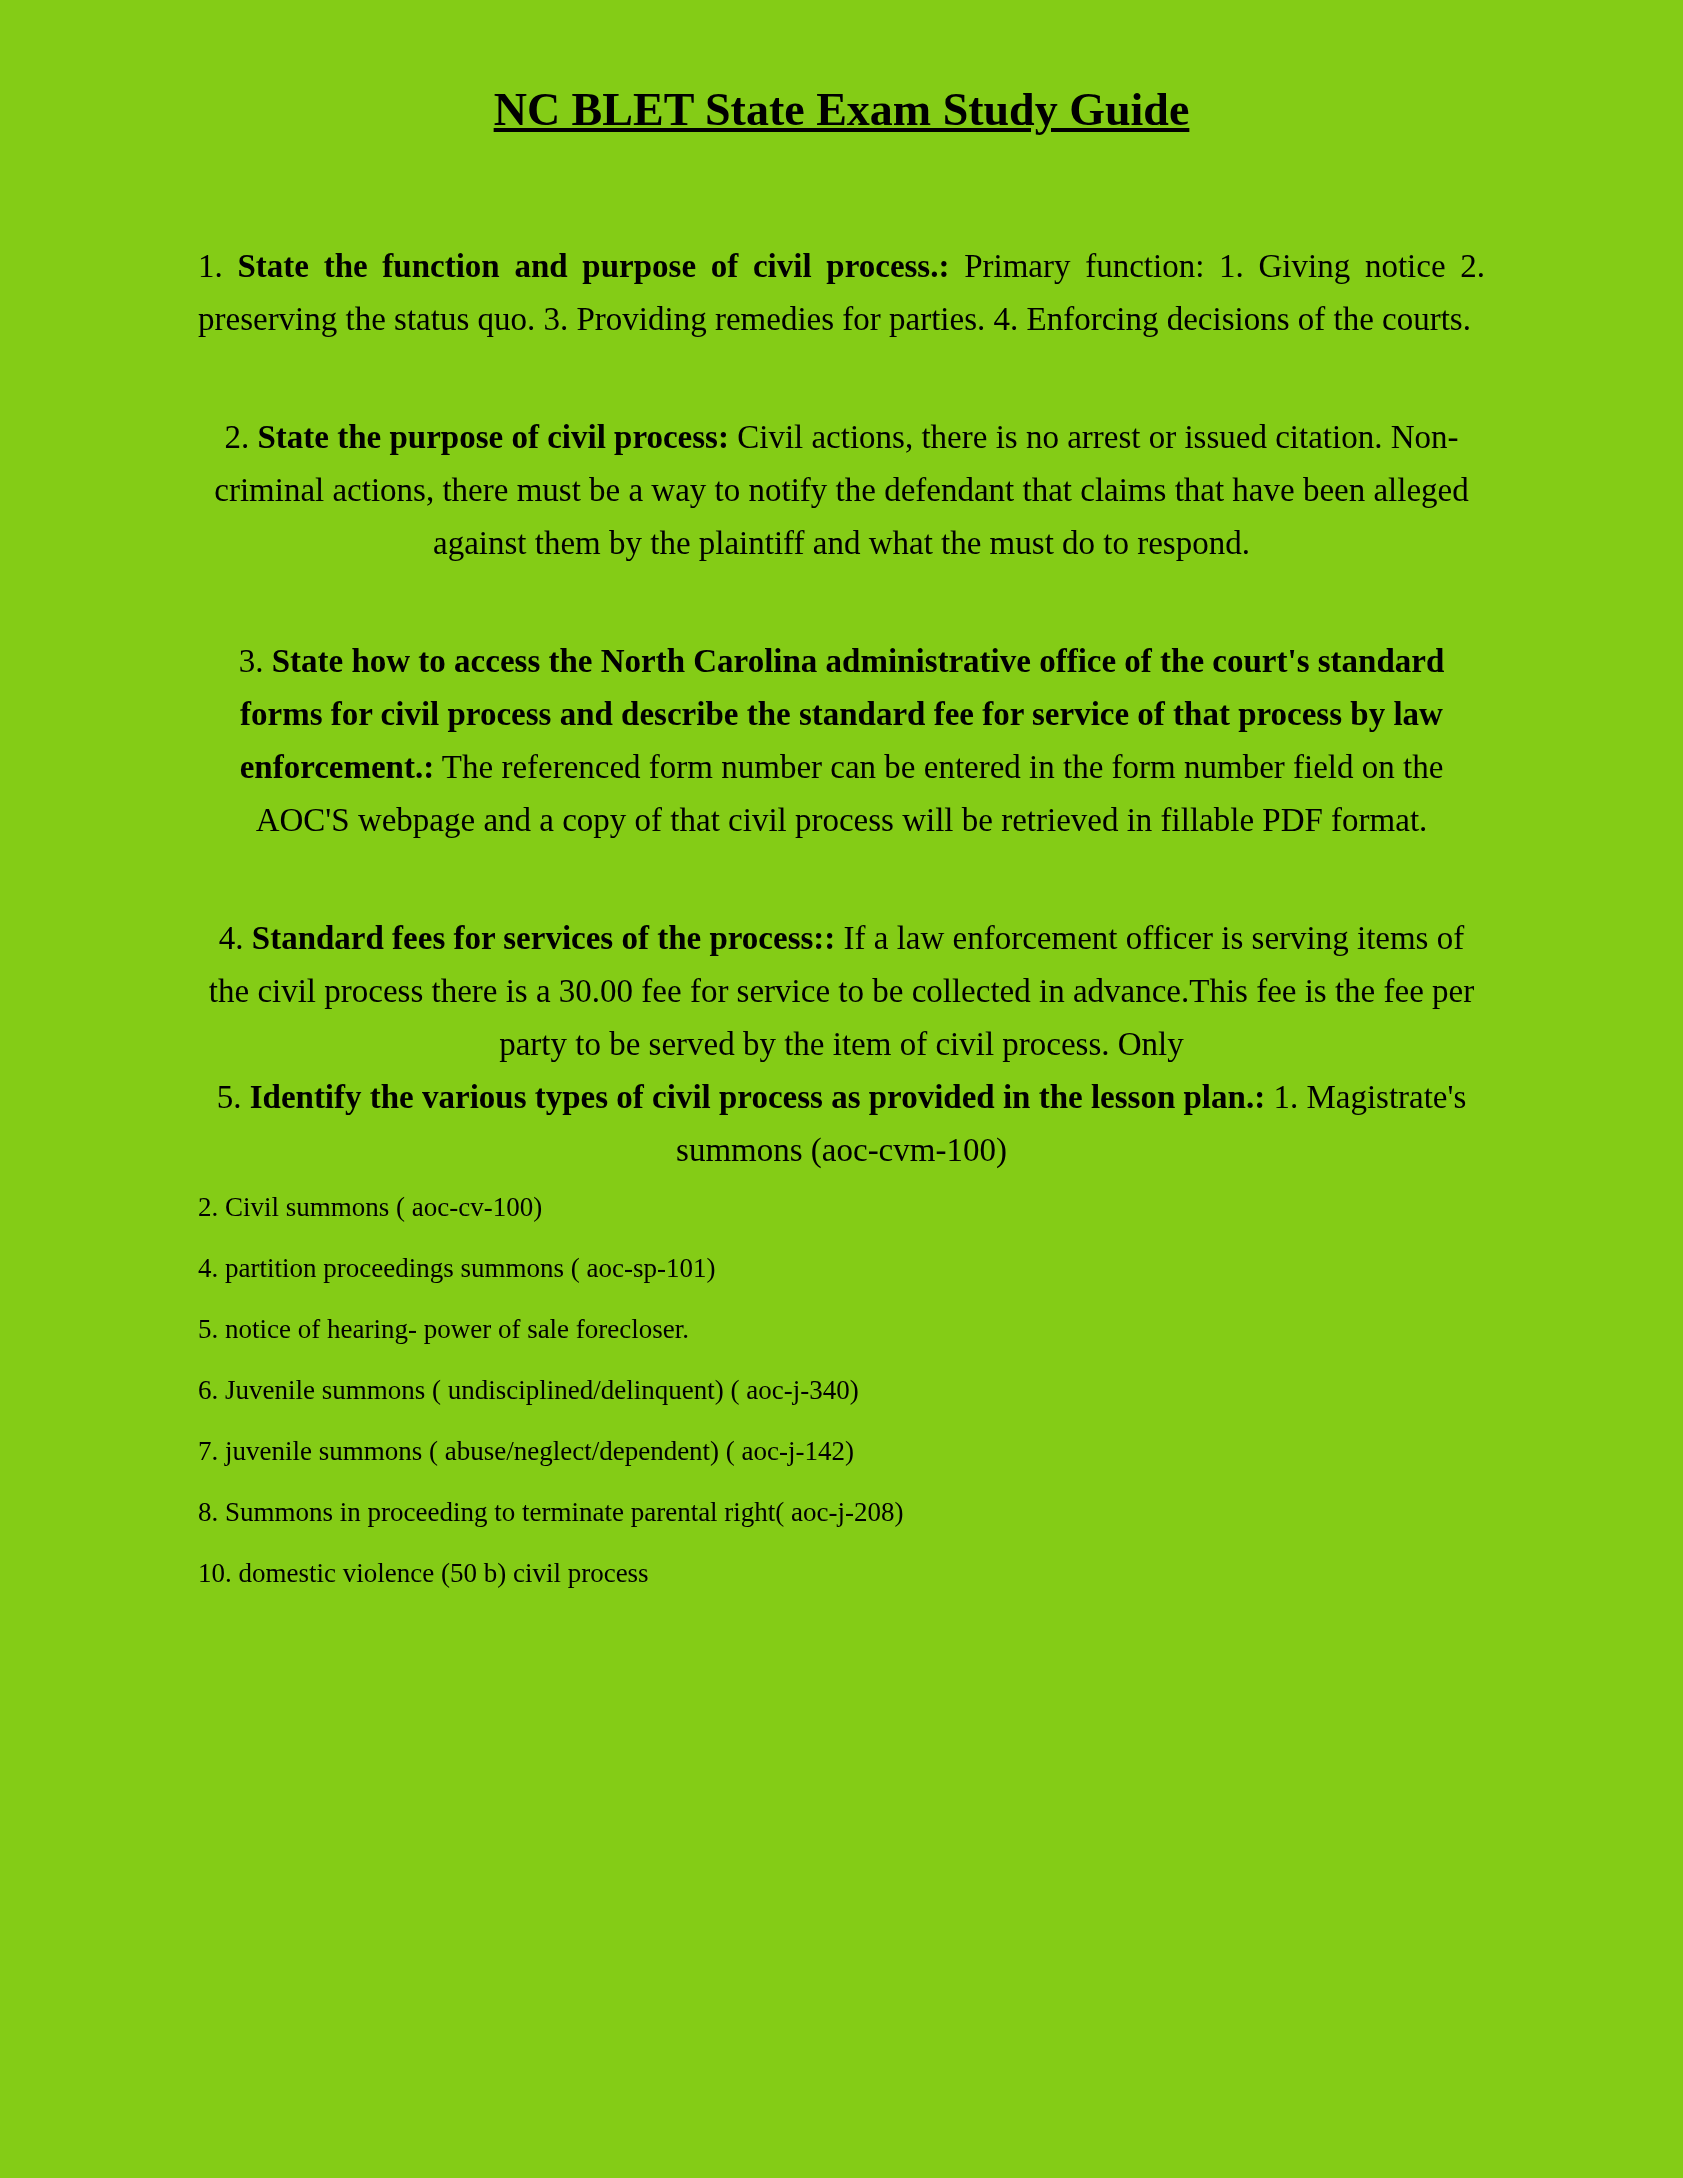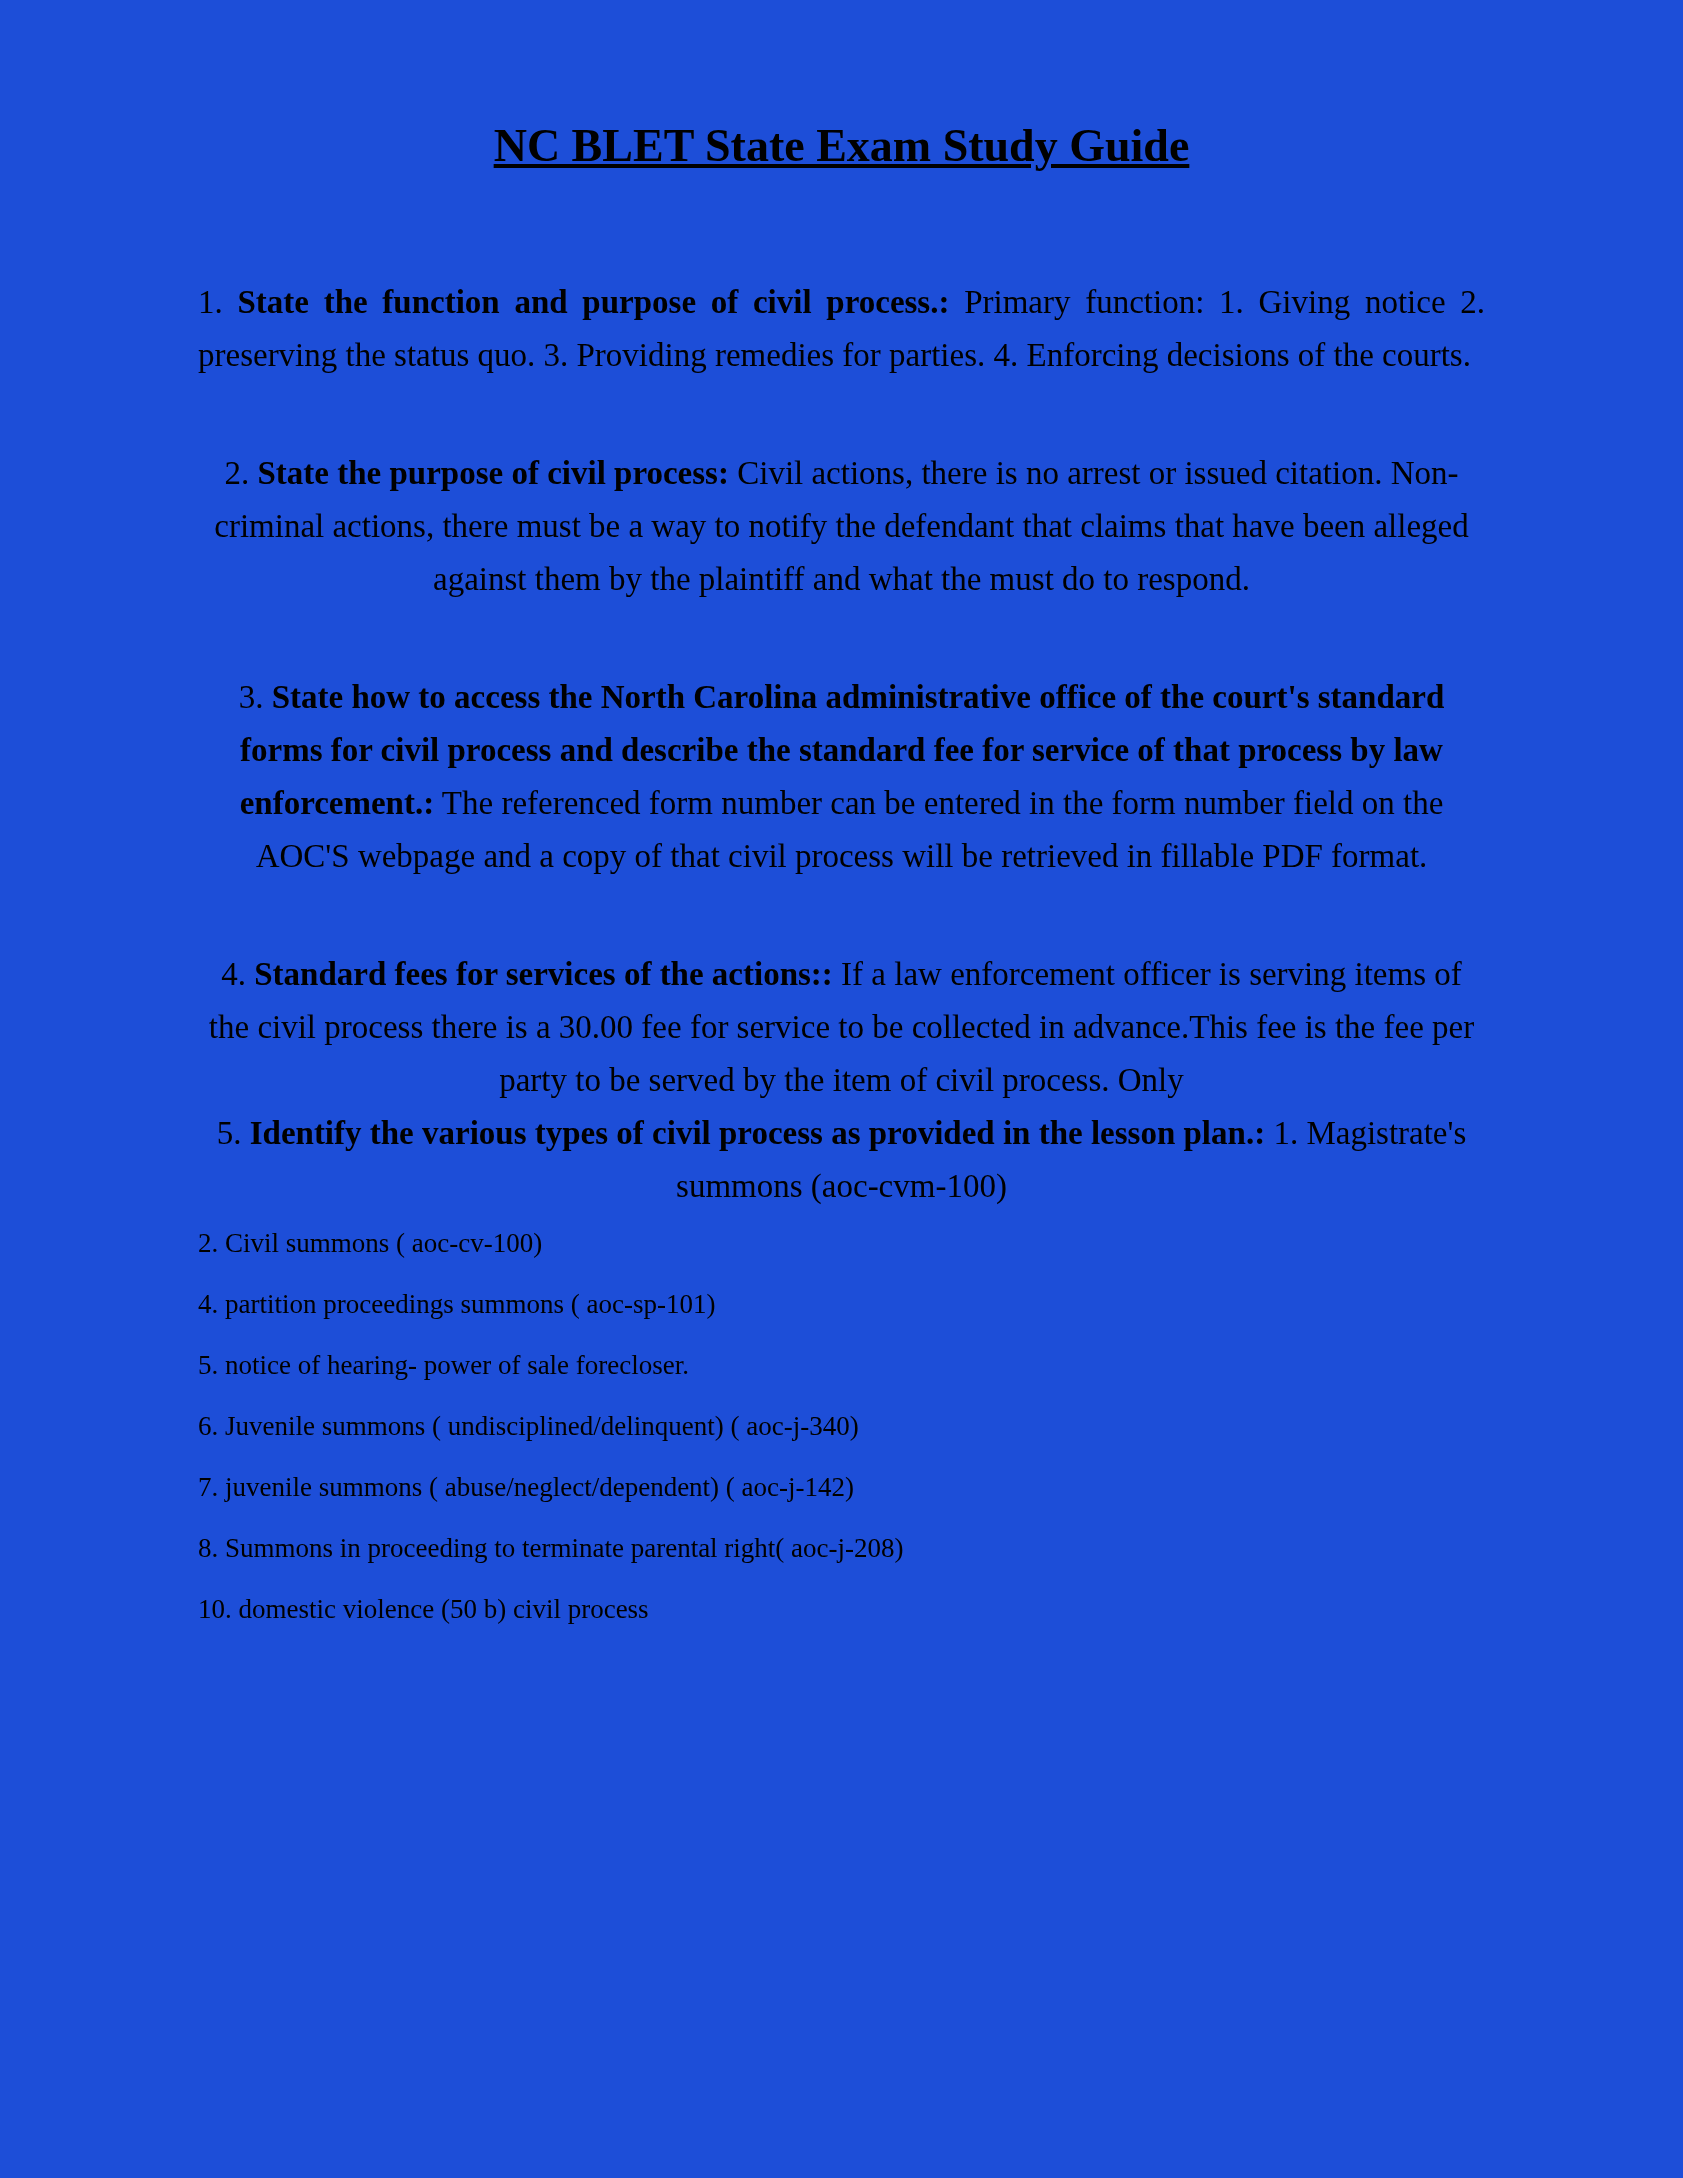--- a/index.html
+++ b/index.html
@@ -8,22 +8,22 @@
     height: 2178px;
     background: #ffffff;
   }
   body {
     font-family: "Liberation Serif", "DejaVu Serif", serif;
     color: #000000;
   }
   .page {
     width: 1683px;
     height: 2178px;
-    padding: 120px 198px 0 198px;
-    background: #1d4ed8;
+    padding: 84px 198px 0 198px;
+    background: #84cc16;
     overflow: hidden;
   }
   .title {
     text-align: center;
     font-size: 46px;
     line-height: 52px;
     font-weight: bold;
     text-decoration: underline;
     margin-bottom: 104px;
   }
@@ -57,21 +57,21 @@
 <main class="page">
 
   <h1 class="title">NC BLET State Exam Study Guide</h1>
 
   <p class="para justify"><span>1.</span> <span class="b">State the function and purpose of civil process.:</span> <span>Primary function: 1. Giving notice 2. preserving the status quo. 3. Providing remedies for parties. 4. Enforcing decisions of the courts.</span></p>
 
   <p class="para"><span>2.</span> <span class="b">State the purpose of civil process:</span> <span>Civil actions, there is no arrest or issued citation. Non-criminal actions, there must be a way to notify the defendant that claims that have been alleged against them by the plaintiff and what the must do to respond.</span></p>
 
   <p class="para"><span>3.</span> <span class="b">State how to access the North Carolina administrative office of the court's standard forms for civil process and describe the standard fee for service of that process by law enforcement.:</span> <span>The referenced form number can be entered in the form number field on the AOC'S webpage and a copy of that civil process will be retrieved in fillable PDF format.</span></p>
 
-  <p class="para tight"><span>4.</span> <span class="b">Standard fees for services of the actions::</span> <span>If a law enforcement officer is serving items of the civil process there is a 30.00 fee for service to be collected in advance.This fee is the fee per party to be served by the item of civil process. Only</span></p>
+  <p class="para tight"><span>4.</span> <span class="b">Standard fees for services of the process::</span> <span>If a law enforcement officer is serving items of the civil process there is a 30.00 fee for service to be collected in advance.This fee is the fee per party to be served by the item of civil process. Only</span></p>
 
 
   <p class="para tight"><span>5.</span> <span class="b">Identify the various types of civil process as provided in the lesson plan.:</span> <span>1. Magistrate's summons (aoc-cvm-100)</span></p>
 
   <div class="list">
     <div class="list-line">2. Civil summons ( aoc-cv-100)</div>
     <div class="list-line">4. partition proceedings summons ( aoc-sp-101)</div>
     <div class="list-line">5. notice of hearing- power of sale forecloser.</div>
     <div class="list-line">6. Juvenile summons ( undisciplined/delinquent) ( aoc-j-340)</div>
     <div class="list-line">7. juvenile summons ( abuse/neglect/dependent) ( aoc-j-142)</div>

